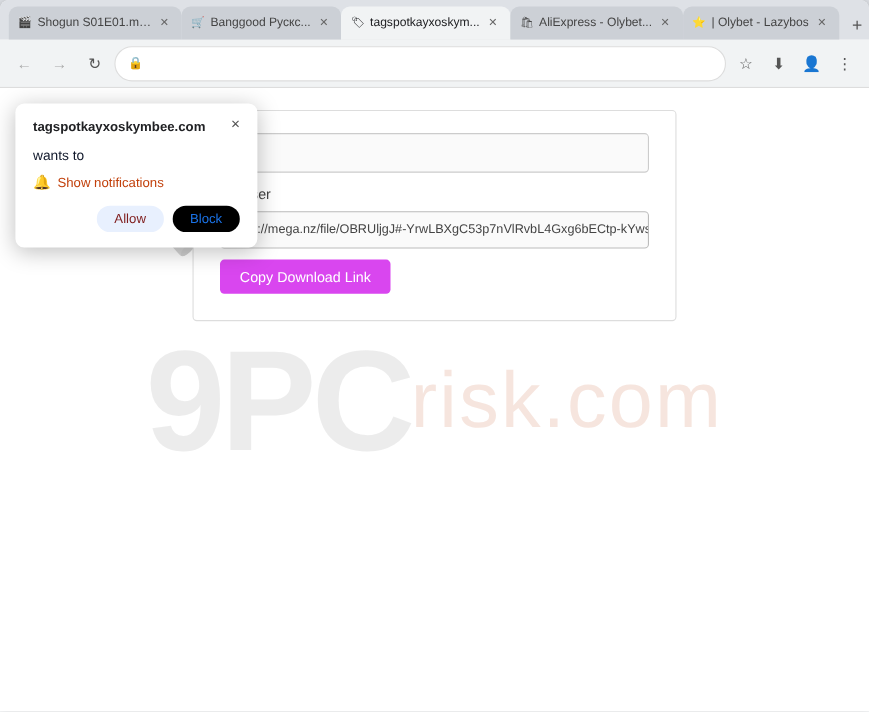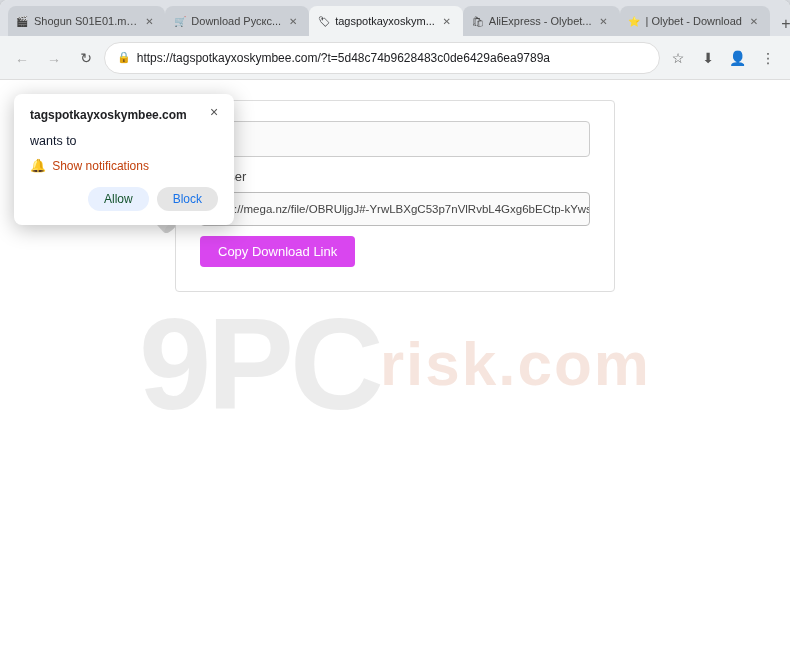--- a/index.html
+++ b/index.html
@@ -202,22 +202,22 @@
 
     .wm-top {
       font-size: 130px;
       font-weight: 900;
       color: rgba(200,200,200,0.35);
       line-height: 1;
       letter-spacing: -4px;
     }
 
     .wm-bottom {
-      font-size: 62px;
-      font-weight: 700;
+      font-size: 72px;
+      font-weight: 400;
       color: rgba(230,180,160,0.35);
       line-height: 1;
       letter-spacing: 2px;
       text-align: right;
     }
 
     .wm-magnifier {
       position: absolute;
       top: 40px;
       left: 60px;
@@ -366,25 +366,25 @@
       padding: 5px 16px;
       border-radius: 20px;
       font-size: 12px;
       cursor: pointer;
       font-weight: 500;
       border: none;
     }
 
     .btn-allow {
       background: #e8f0fe;
-      color: #14532d;
+      color: #7f1d1d;
     }
 
     .btn-block {
-      background: #e5e5e5;
+      background: #000000;
       color: #1a73e8;
       text-align: right;
     }
 
   </style>
 </head>
 <body>
 
 <div class="browser-window">
 
@@ -392,53 +392,52 @@
     <div class="tabs-area">
 
       <div class="tab">
         <span class="tab-favicon">🎬</span>
         <span class="tab-title">Shogun S01E01.m…</span>
         <span class="tab-close">✕</span>
       </div>
 
       <div class="tab">
         <span class="tab-favicon">🛒</span>
-        <span class="tab-title">Download Рускс...</span>
+        <span class="tab-title">Banggood Рускс...</span>
         <span class="tab-close">✕</span>
       </div>
 
       <div class="tab active">
         <span class="tab-favicon">🏷</span>
         <span class="tab-title">tagspotkayxoskym...</span>
         <span class="tab-close">✕</span>
       </div>
 
       <div class="tab">
         <span class="tab-favicon">🛍</span>
         <span class="tab-title">AliExpress - Olybet...</span>
         <span class="tab-close">✕</span>
       </div>
 
       <div class="tab">
         <span class="tab-favicon">⭐</span>
-        <span class="tab-title">| Olybet - Download</span>
+        <span class="tab-title">| Olybet - Lazybos</span>
         <span class="tab-close">✕</span>
       </div>
       <div class="new-tab-btn">+</div>
     </div>
 
   </div>
 
   <div class="toolbar">
     <div class="nav-btn disabled">←</div>
     <div class="nav-btn disabled">→</div>
     <div class="nav-btn">↻</div>
     <div class="address-bar">
       <span class="lock-icon">🔒</span>
-      <span class="address-text">https://tagspotkayxoskymbee.com/?t=5d48c74b9628483c0de6429a6ea9789a</span>
     </div>
     <div class="toolbar-actions">
       <div class="toolbar-icon">☆</div>
       <div class="toolbar-icon">⬇</div>
       <div class="toolbar-icon">👤</div>
       <div class="toolbar-icon">⋮</div>
     </div>
   </div>
 
   <div class="page-content">

